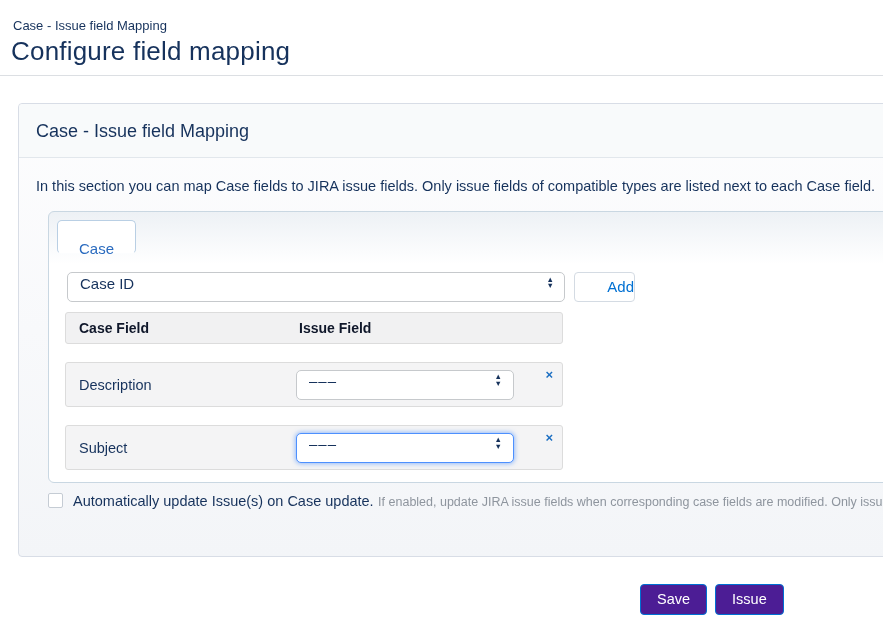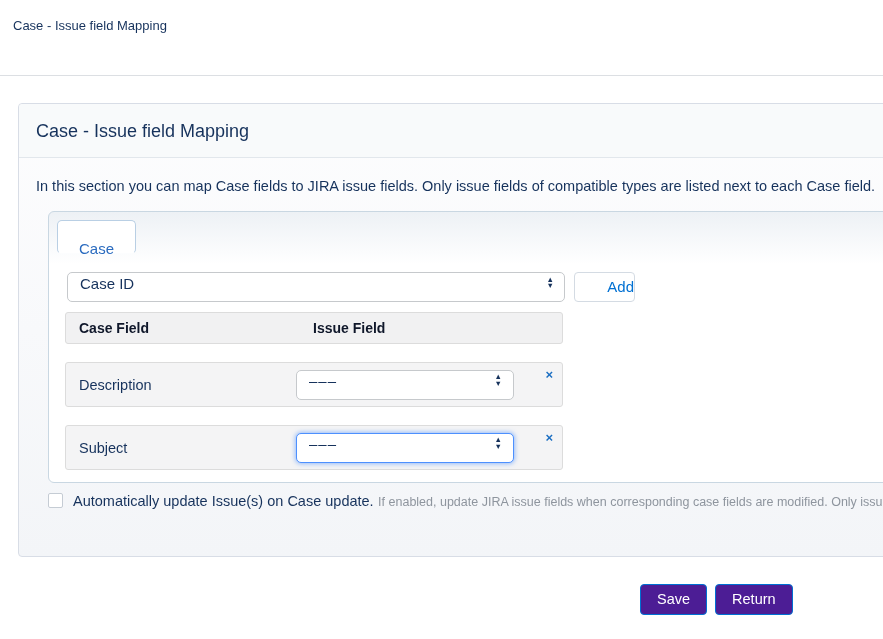--- a/index.html
+++ b/index.html
@@ -53,21 +53,21 @@
   .add-btn { width: 61px; height: 30px; background: #fff; border: 1px solid #d4dbe3;
     border-radius: 4px; color: #0070d2; font-size: 15px; text-align: right;
     line-height: 28px; cursor: pointer; }
 
   
   .map-table { margin: 10px 0 0 16px; width: 498px; }
   .thead { position: relative; height: 32px; background: #f1f1f2;
     border: 1px solid #dcdcdc; border-radius: 3px; display: flex; align-items: center;
     font-size: 14px; font-weight: bold; color: #0f172a; }
   .thead .col-case { padding-left: 13px; }
-  .thead .col-issue { position: absolute; left: 247px; }
+  .thead .col-issue { position: absolute; left: 233px; }
   .map-row { position: relative; margin-top: 18px; height: 45px; background: #f4f4f5;
     border: 1px solid #dcdcdc; border-radius: 3px; display: flex; align-items: center; }
   .map-row .row-label { padding-left: 13px; font-size: 14.5px; color: #16325c; }
   .map-row .sel { position: absolute; left: 230px; width: 218px; letter-spacing: 1px; }
   .remove-x { position: absolute; right: 9px; top: 5px; font-size: 13px; font-weight: bold;
     color: #1b6ec2; cursor: pointer; line-height: 13px; }
 
   
   .auto-update { display: flex; align-items: flex-start; gap: 10px; margin: 9px 0 0 12px;
     white-space: nowrap; overflow: hidden; width: 980px; }
@@ -80,20 +80,21 @@
   .footer-btns { position: absolute; left: 640px; top: 584px; display: flex; gap: 8px; }
   .btn-primary { height: 31px; padding: 0 16px; background: #4c1d95; border: 1px solid #0070d2;
     border-radius: 4px; color: #fff; font-size: 14.5px; line-height: 29px; text-align: center;
     cursor: pointer; font-family: "Liberation Sans", sans-serif; }
 </style>
 </head>
 <body>
 
 <div class="page-header">
   <div class="breadcrumb">Case - Issue field Mapping</div>
+  <div class="page-title">Configure field mapping</div>
 </div>
 
 <div class="card">
   <div class="card-header">Case - Issue field Mapping</div>
   <div class="card-body">
     <div class="intro">In this section you can map Case fields to JIRA issue fields. Only issue fields of compatible types are listed next to each Case field.</div>
 
     <div class="tabs-container">
       <div class="tab">
         <span>Case</span>
@@ -152,14 +153,14 @@
         <span class="auto-label">Automatically update Issue(s) on Case update.</span>
         <span class="auto-help">If enabled, update JIRA issue fields when corresponding case fields are modified. Only issues c</span>
       </div>
     </div>
 
   </div>
 </div>
 
 <div class="footer-btns">
   <div class="btn-primary">Save</div>
-  <div class="btn-primary">Return</div>
+  <div class="btn-primary">Issue</div>
 </div>
 
 </body></html>

